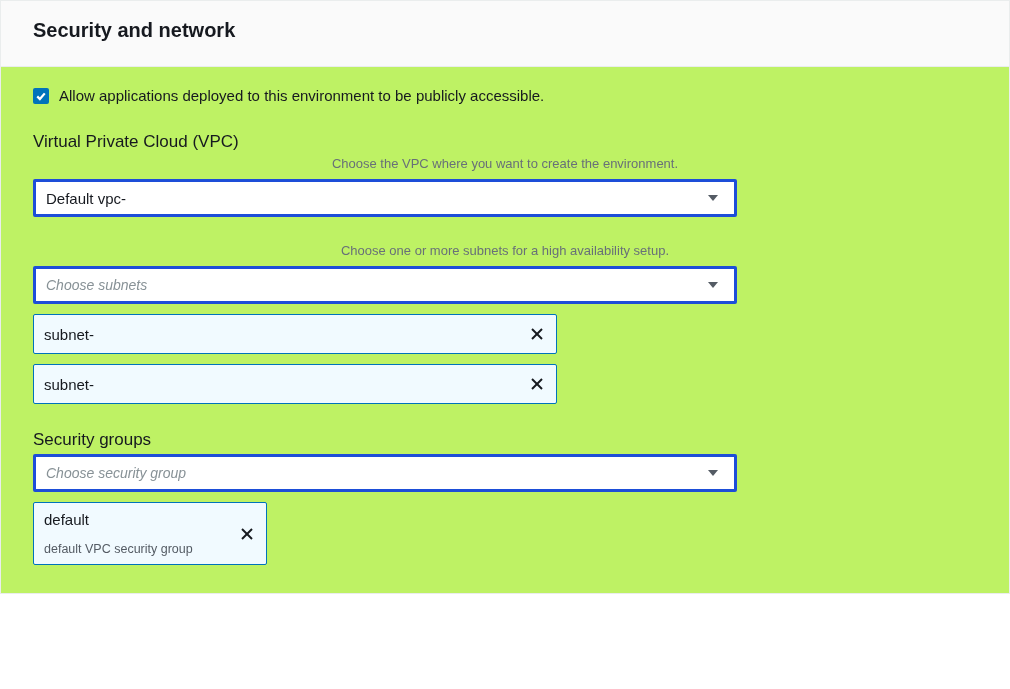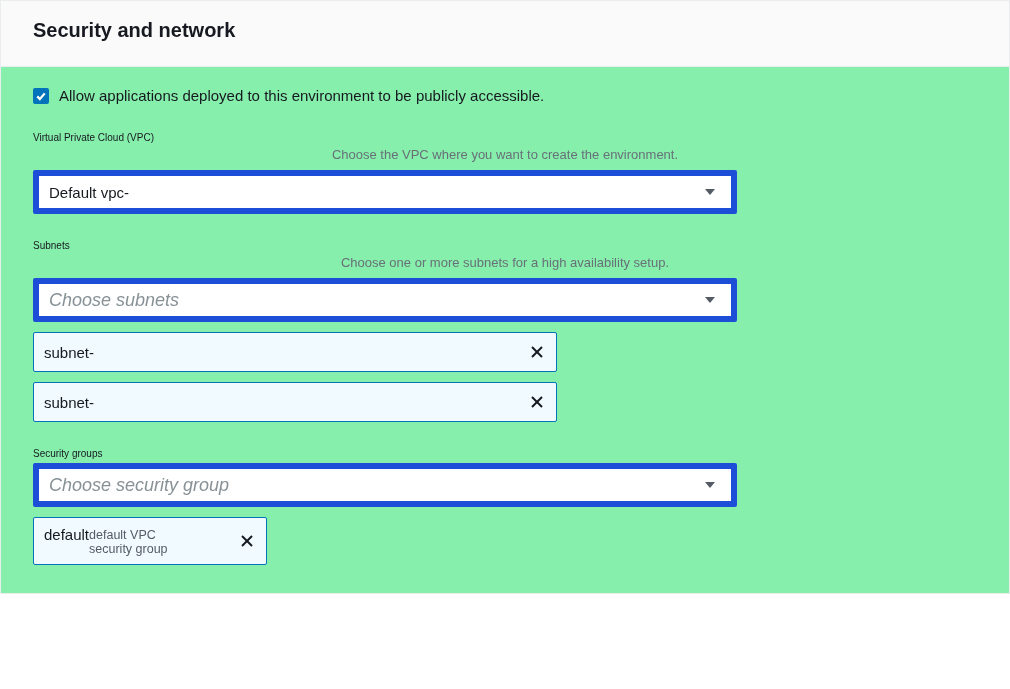--- a/index.html
+++ b/index.html
@@ -9,21 +9,21 @@
     }
     body {
       font-family: "Amazon Ember", "Helvetica Neue", Helvetica, Arial, sans-serif;
       background: #ffffff;
       color: #16191f;
       font-size: 14px;
     }
     .panel {
       width: 1010px;
       border: 1px solid #eaeded;
-      background: #86efac;
+      background: #bef264;
     }
     .panel-header {
       padding: 18px 32px 24px 32px;
       background: #fafafa;
       border-bottom: 1px solid #eaeded;
     }
     .panel-title {
       font-size: 20px;
       font-weight: 700;
       color: #16191f;
@@ -55,48 +55,48 @@
       fill: none;
     }
     .checkbox-label {
       font-size: 15px;
       color: #16191f;
     }
     .field-group {
       margin-bottom: 26px;
     }
     .field-label {
-      font-size: 10px;
+      font-size: 17px;
       color: #16191f;
       margin-bottom: 4px;
     }
     .field-description {
       font-size: 13px;
       color: #687078;
       margin-bottom: 8px;
       text-align: center;
     }
     .select {
       width: 704px;
-      height: 44px;
-      border: 6px solid #1d4ed8;
+      height: 38px;
+      border: 3px solid #1d4ed8;
       border-radius: 2px;
       background: #ffffff;
       display: flex;
       align-items: center;
       justify-content: space-between;
       padding: 0 10px 0 10px;
       cursor: pointer;
     }
     .select-text {
       font-size: 15px;
       color: #16191f;
     }
     .select-placeholder {
-      font-size: 18px;
+      font-size: 14px;
       color: #879196;
       font-style: italic;
     }
     .caret {
       width: 0;
       height: 0;
       border-left: 5px solid transparent;
       border-right: 5px solid transparent;
       border-top: 6px solid #545b64;
       margin-right: 6px;
@@ -131,25 +131,25 @@
       align-items: center;
       padding: 8px 8px 8px 10px;
     }
     .token-text {
       font-size: 15px;
       color: #16191f;
     }
     .token-sub {
       font-size: 12.5px;
       color: #545b64;
-      margin-top: 2px;
+      margin-top: 14px;
     }
     .token-body {
       display: flex;
-      flex-direction: row;
+      flex-direction: column;
     }
     .close-btn {
       width: 22px;
       height: 22px;
       display: flex;
       align-items: center;
       justify-content: center;
       cursor: pointer;
       flex-shrink: 0;
     }
@@ -181,21 +181,20 @@
     <div class="field-group">
       <div class="field-label">Virtual Private Cloud (VPC)</div>
       <div class="field-description">Choose the VPC where you want to create the environment.</div>
       <div class="select">
         <span class="select-text">Default vpc-</span>
         <span class="caret"></span>
       </div>
     </div>
 
     <div class="field-group">
-      <div class="field-label">Subnets</div>
       <div class="field-description">Choose one or more subnets for a high availability setup.</div>
       <div class="select">
         <span class="select-placeholder">Choose subnets</span>
         <span class="caret"></span>
       </div>
       <div class="tokens">
         <div class="token token-wide">
           <span class="token-text">subnet-</span>
           <span class="close-btn">
             <svg viewBox="0 0 16 16">

